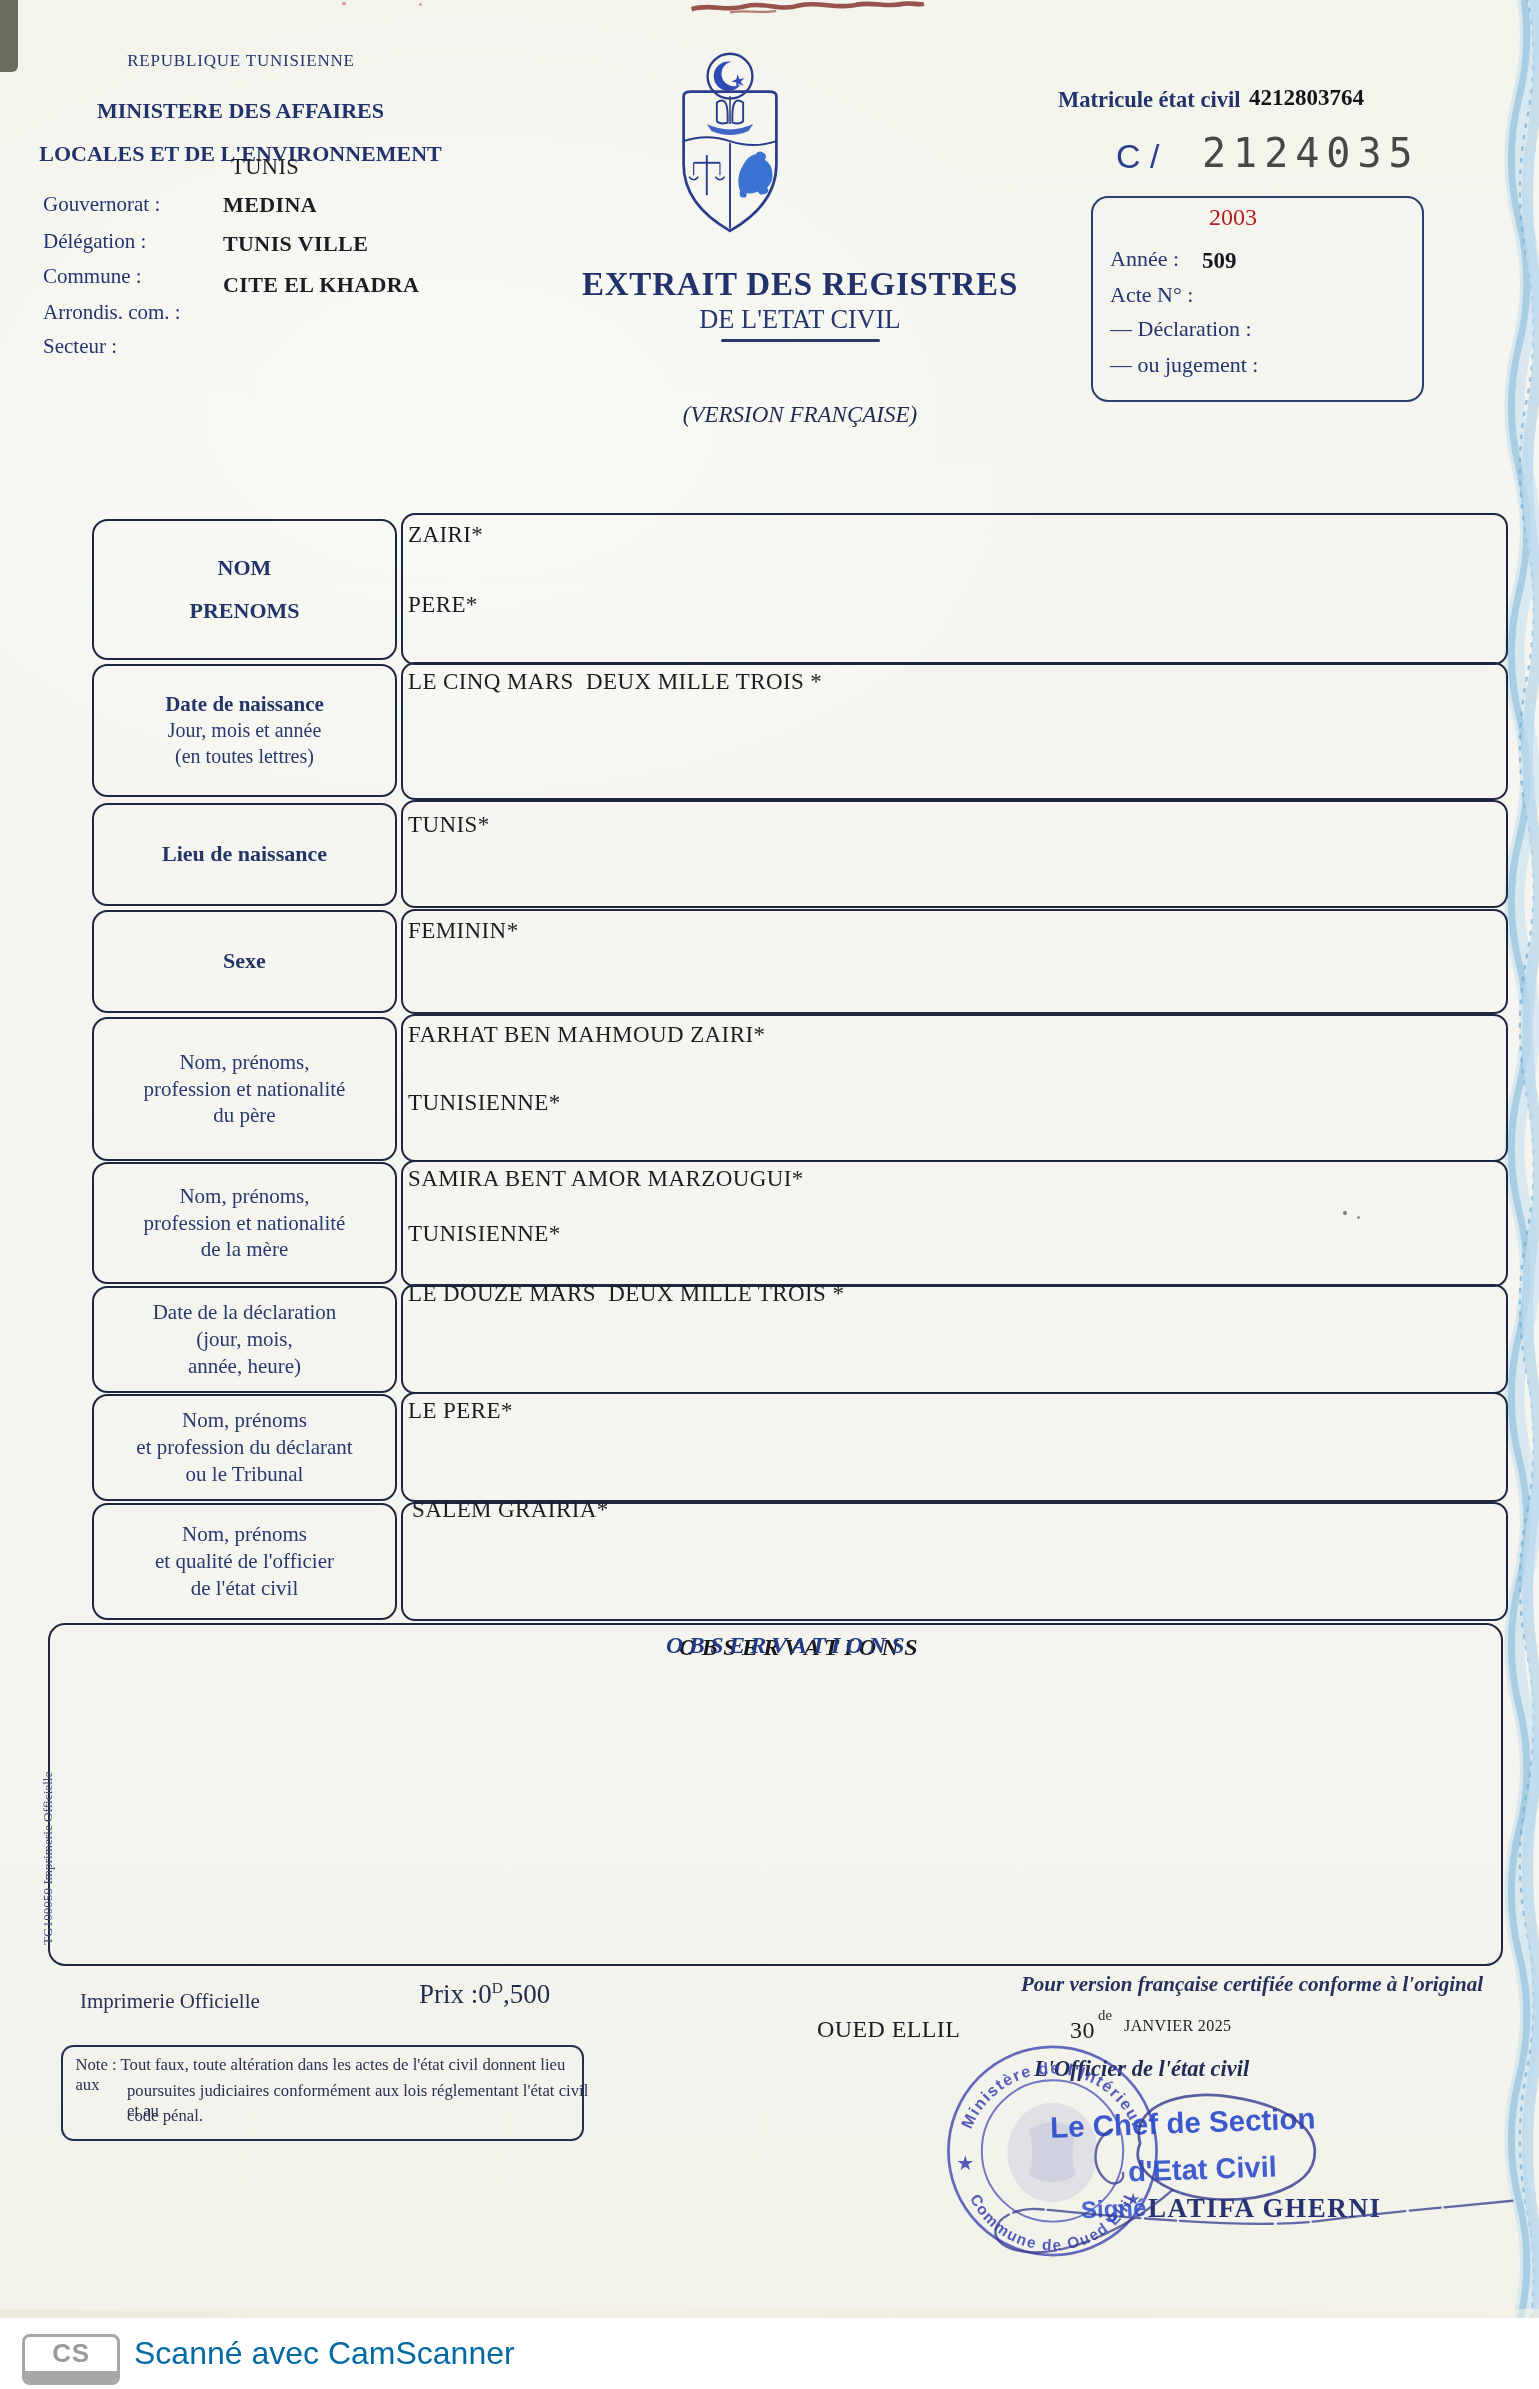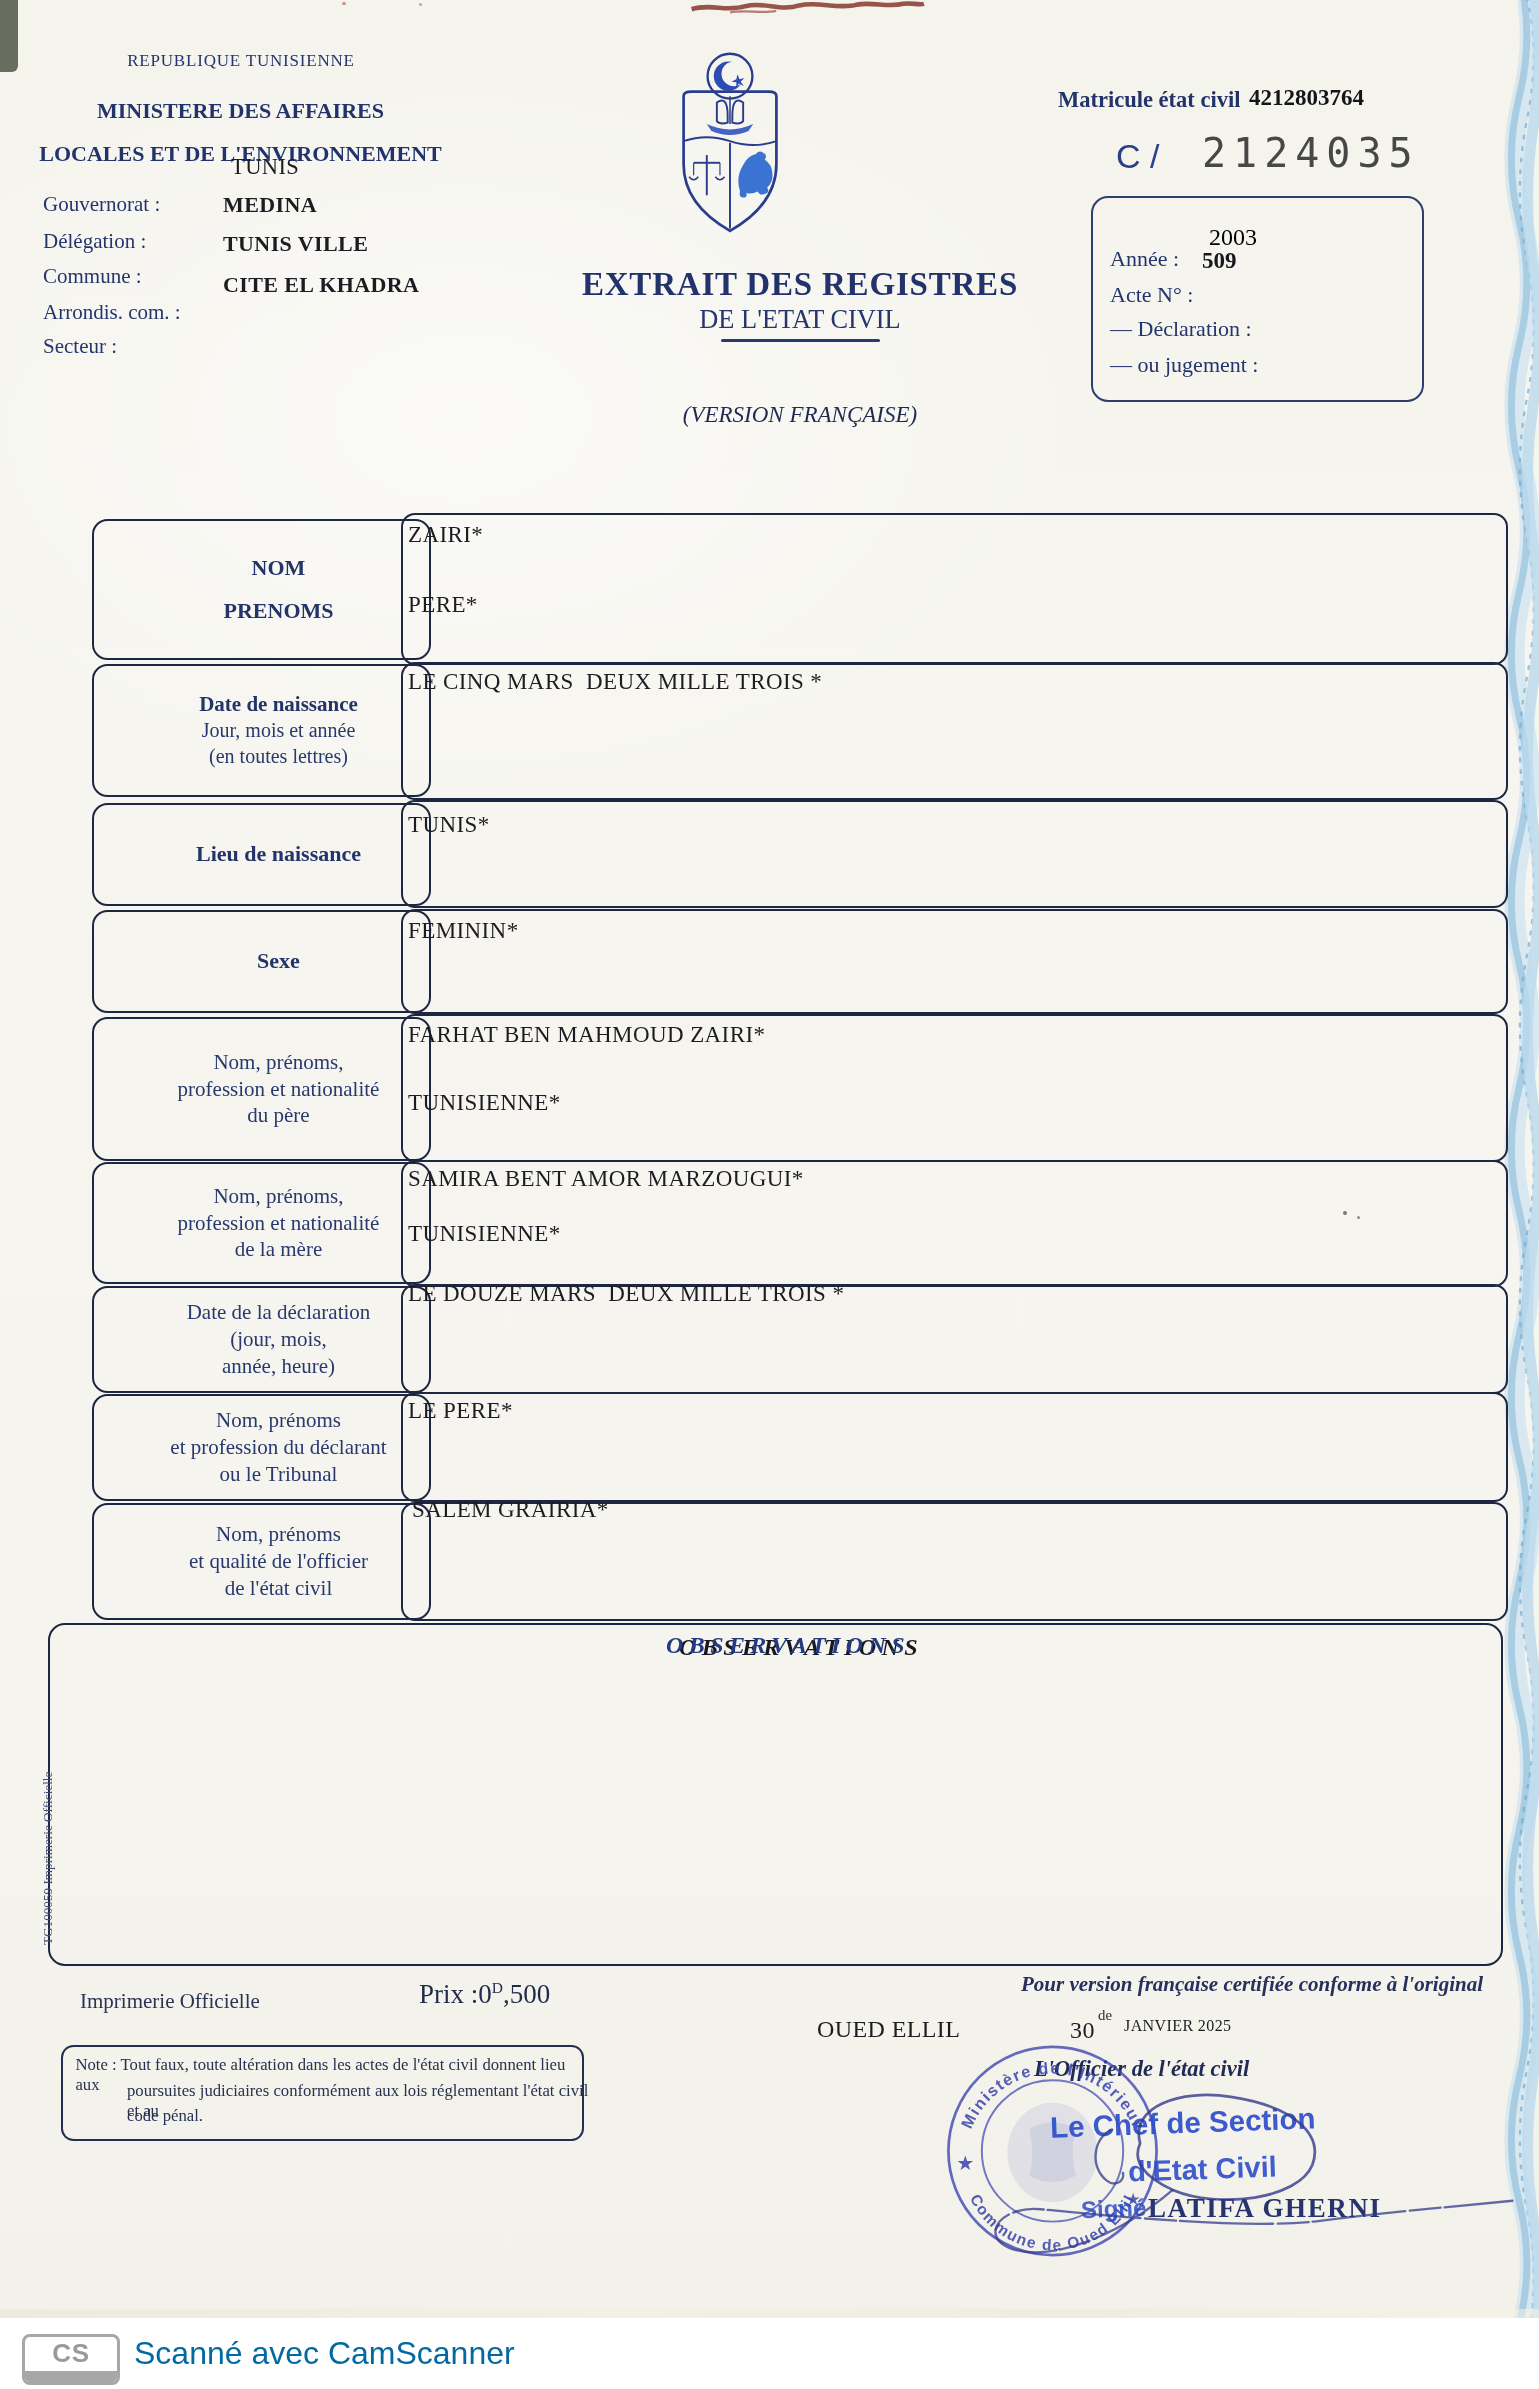--- a/index.html
+++ b/index.html
@@ -11,21 +11,21 @@
   }
   .abs{position:absolute;}
   
   .navy{color:#24356e;}
   .navyB{color:#22336b;font-weight:bold;}
   .lblB{font-weight:bold;color:#233468;}
   .lblR{color:#28396e;}
   
   .val{color:#1c1c22;white-space:pre;letter-spacing:0.4px;}
   .lbox{position:absolute;border:2.3px solid #1d2742;border-radius:15.5px;background:transparent;
-        display:flex;flex-direction:column;align-items:center;justify-content:center;text-align:center;line-height:1.28;padding-left:34px;}
+        display:flex;flex-direction:column;align-items:center;justify-content:center;text-align:center;line-height:1.28;}
   .vbox{position:absolute;border:2.3px solid #1d2742;border-radius:14px;background:transparent;}
   .serif{font-family:"Liberation Serif",serif;}
   .sans{font-family:"Liberation Sans",sans-serif;}
   .mono{font-family:"DejaVu Sans Mono",monospace;}
   .ital{font-style:italic;}
   .stampblue{color:#2d4ecb;}
   .obs1{color:#223b82;}
   .obs2{color:#17171e;}
   .cs-text{color:#0369a1;}
   .notebox{position:absolute;border:2.3px solid #22304f;border-radius:12.4px;}
@@ -90,21 +90,21 @@
   <div class="abs serif navyB" style="left:536px;top:304px;width:528px;text-align:center;font-size:26.4px;font-weight:normal;color:#26366c;">DE L'ETAT CIVIL</div>
   <div class="abs" style="left:721px;top:339px;width:159px;height:3.1px;background:#2b3a6d;border-radius:1.6px;"></div>
   <div class="abs serif ital" style="left:536px;top:402px;width:528px;text-align:center;font-size:23px;color:#1f2a4f;">(VERSION FRANÇAISE)</div>
 
   <span class="abs serif navyB" style="left:1058px;top:87px;font-size:22.5px;">Matricule état civil</span>
   <span class="abs serif" style="left:1249px;top:85px;font-size:23px;font-weight:bold;color:#141419;">4212803764</span>
   <span class="abs sans" style="left:1116px;top:137px;font-size:34px;color:#2b3f8c;">C /</span>
   <span class="abs mono" style="left:1202px;top:130px;font-size:40px;letter-spacing:7px;color:#474747;">2124035</span>
 
   <div class="abs" style="left:1091px;top:196px;width:329px;height:202px;border:2.3px solid #2c3e6b;border-radius:17px;">
-    <span class="abs serif" style="left:116px;top:26px;font-size:24px;color:#000000;">2003</span>
+    <span class="abs serif" style="left:116px;top:6px;font-size:24px;color:#b91c1c;">2003</span>
     <span class="abs serif navy" style="left:17px;top:48px;font-size:22px;">Année :</span>
     <span class="abs serif" style="left:109px;top:50px;font-size:23px;font-weight:bold;color:#17171d;">509</span>
     <span class="abs serif navy" style="left:17px;top:84px;font-size:22px;">Acte N° :</span>
     <span class="abs serif navy" style="left:17px;top:118px;font-size:22px;">— Déclaration :</span>
     <span class="abs serif navy" style="left:17px;top:154px;font-size:22px;">— ou jugement :</span>
   </div>
 
   <div class="lbox" style="left:92px;top:519px;width:301px;height:137px;">
     <span class="serif lblB" style="font-size:22px;">NOM</span>
     <span class="serif lblB" style="font-size:22px;margin-top:14px;">PRENOMS</span>

